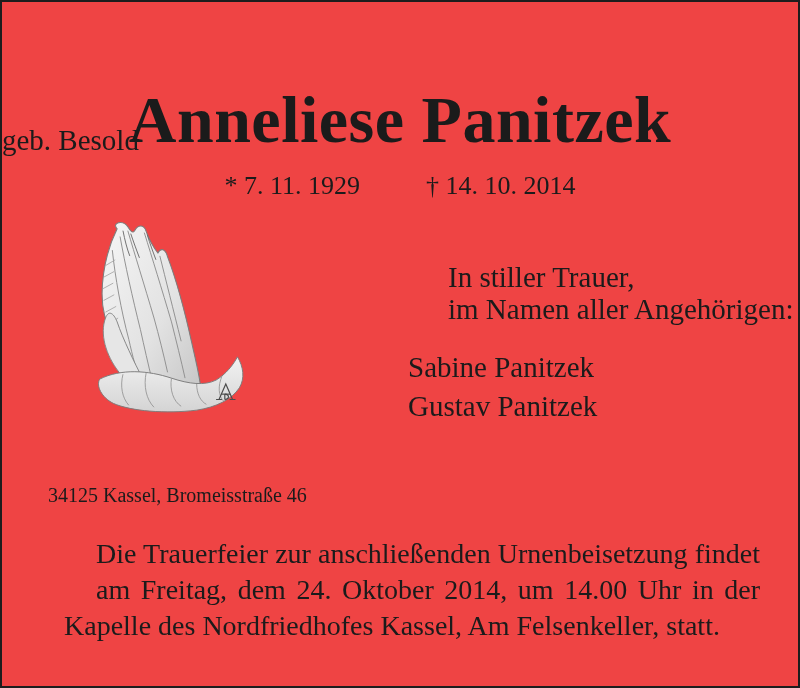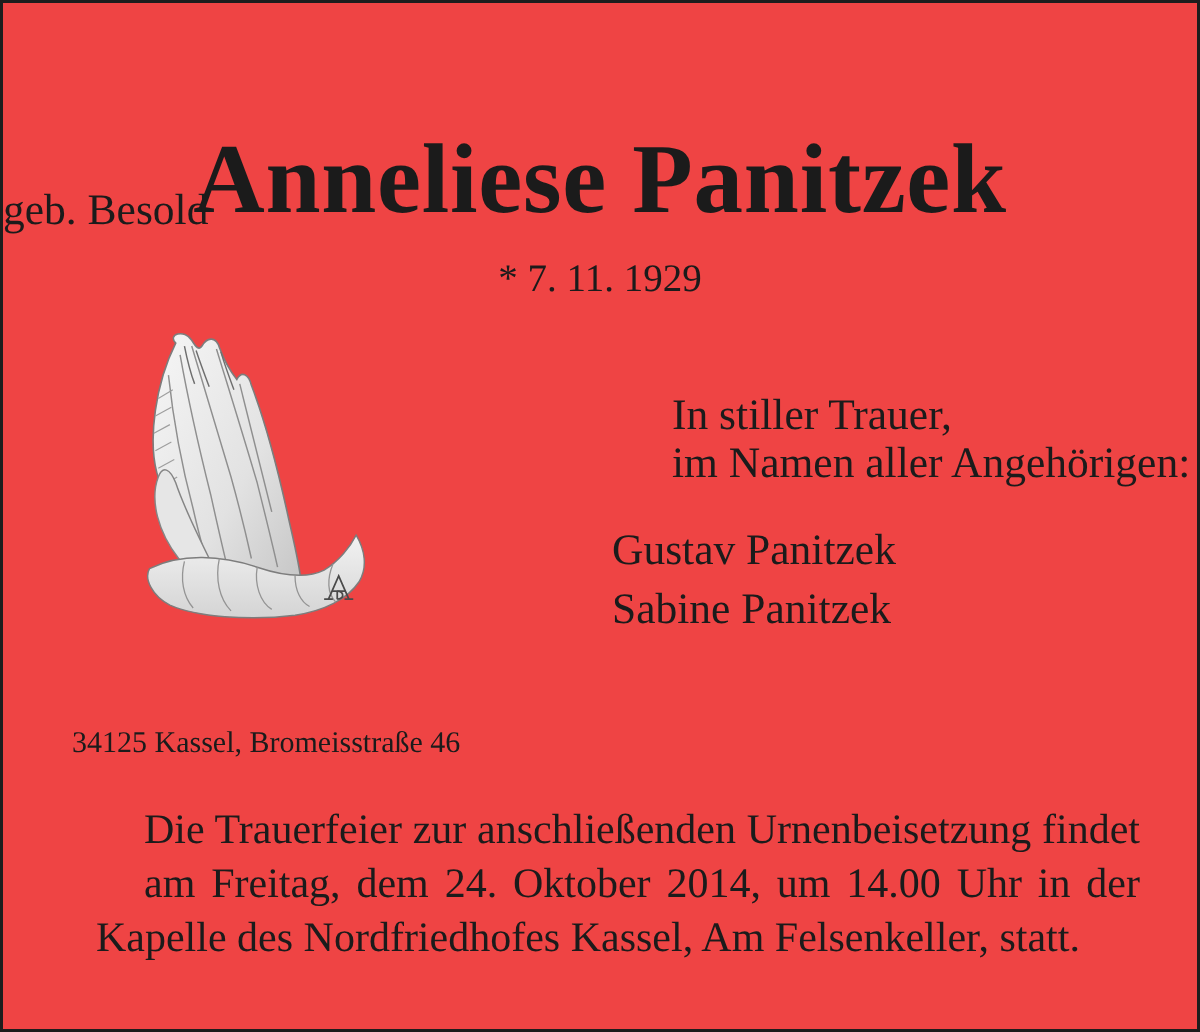--- a/index.html
+++ b/index.html
@@ -101,20 +101,21 @@
 <body>
 
 <div class="page">
 
   <h1 class="title">Anneliese Panitzek</h1>
 
   <div class="maiden">geb. Besold</div>
 
   <div class="dates">
     <span>* 7. 11. 1929</span>
+    <span>† 14. 10. 2014</span>
   </div>
 
   <div class="hands">
     <svg width="165" height="194" viewBox="0 0 170 200" xmlns="http://www.w3.org/2000/svg">
       <defs>
         <linearGradient id="skin" x1="0" y1="0" x2="1" y2="1">
           <stop offset="0" stop-color="#f6f6f6"></stop>
           <stop offset="0.6" stop-color="#e2e2e2"></stop>
           <stop offset="1" stop-color="#c6c6c6"></stop>
         </linearGradient>
@@ -189,22 +190,22 @@
       </g>
     </svg>
   </div>
 
   <div class="mourning">
     <div class="intro">
       <div>In stiller Trauer,</div>
       <div>im Namen aller Angehörigen:</div>
     </div>
     <div class="names">
+      <div>Sabine Panitzek</div>
       <div>Gustav Panitzek</div>
-      <div>Sabine Panitzek</div>
     </div>
   </div>
 
   <div class="address">34125 Kassel, Bromeisstraße 46</div>
 
   <div class="notice">
     <div class="just">Die Trauerfeier zur anschließenden Urnenbeisetzung findet</div>
     <div class="just">am Freitag, dem 24. Oktober 2014, um 14.00 Uhr in der</div>
     <div class="last">Kapelle des Nordfriedhofes Kassel, Am Felsenkeller, statt.</div>
   </div>

